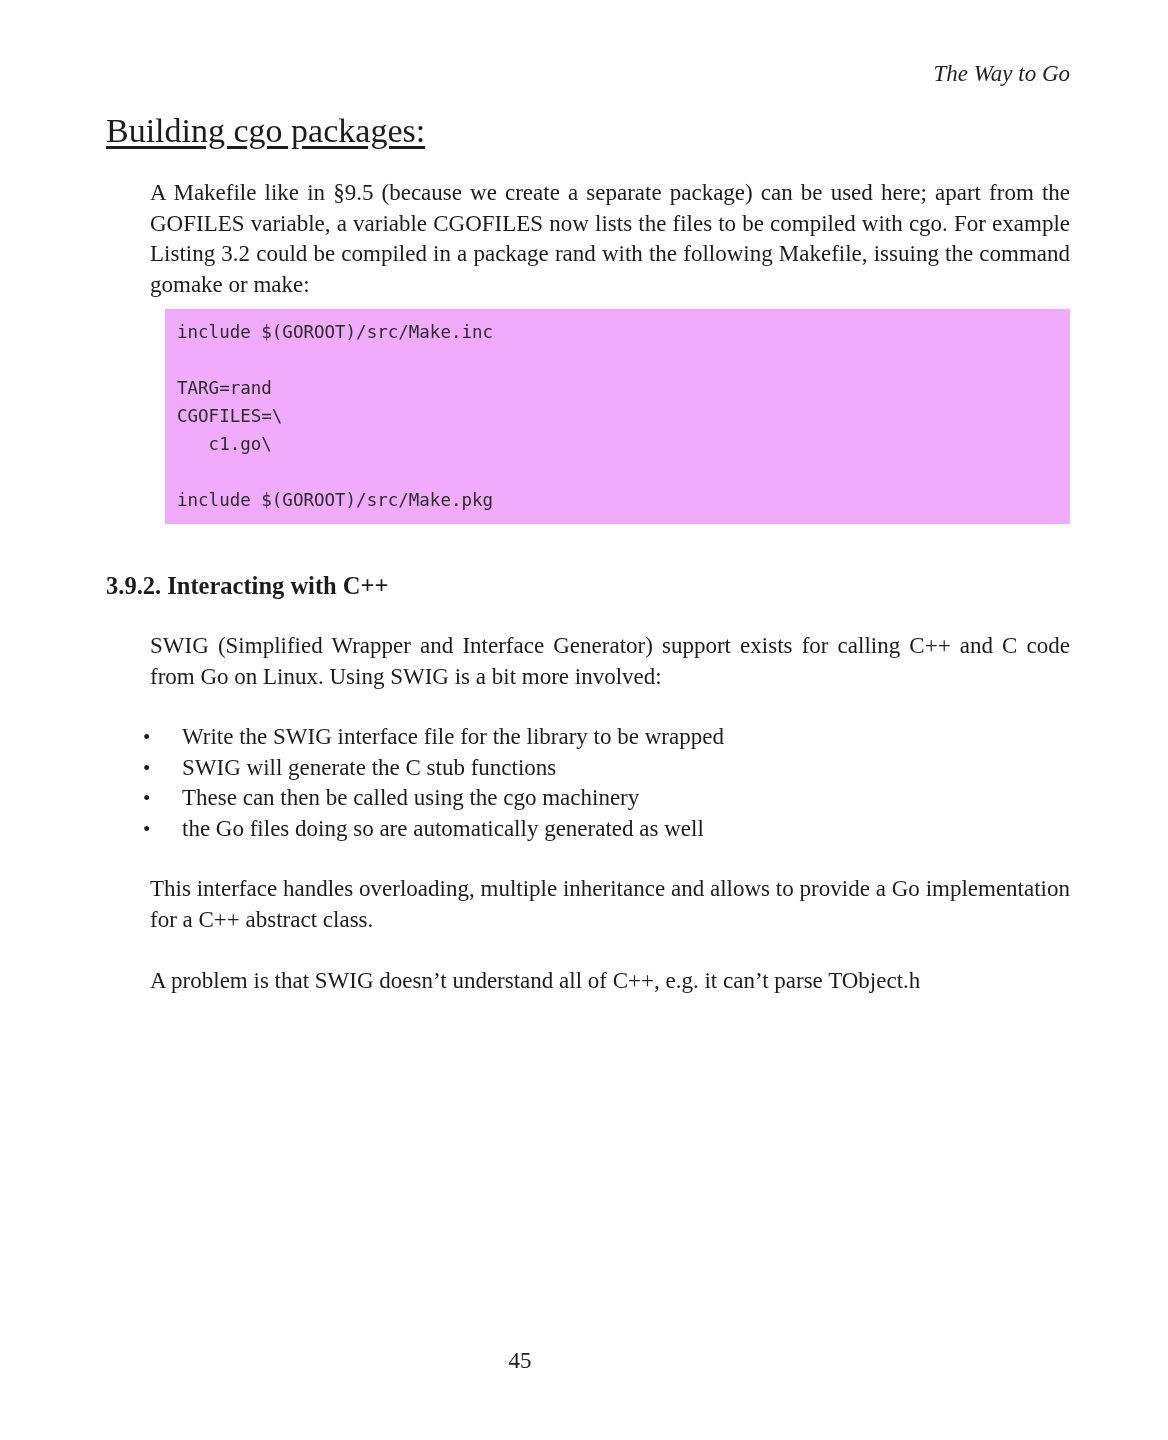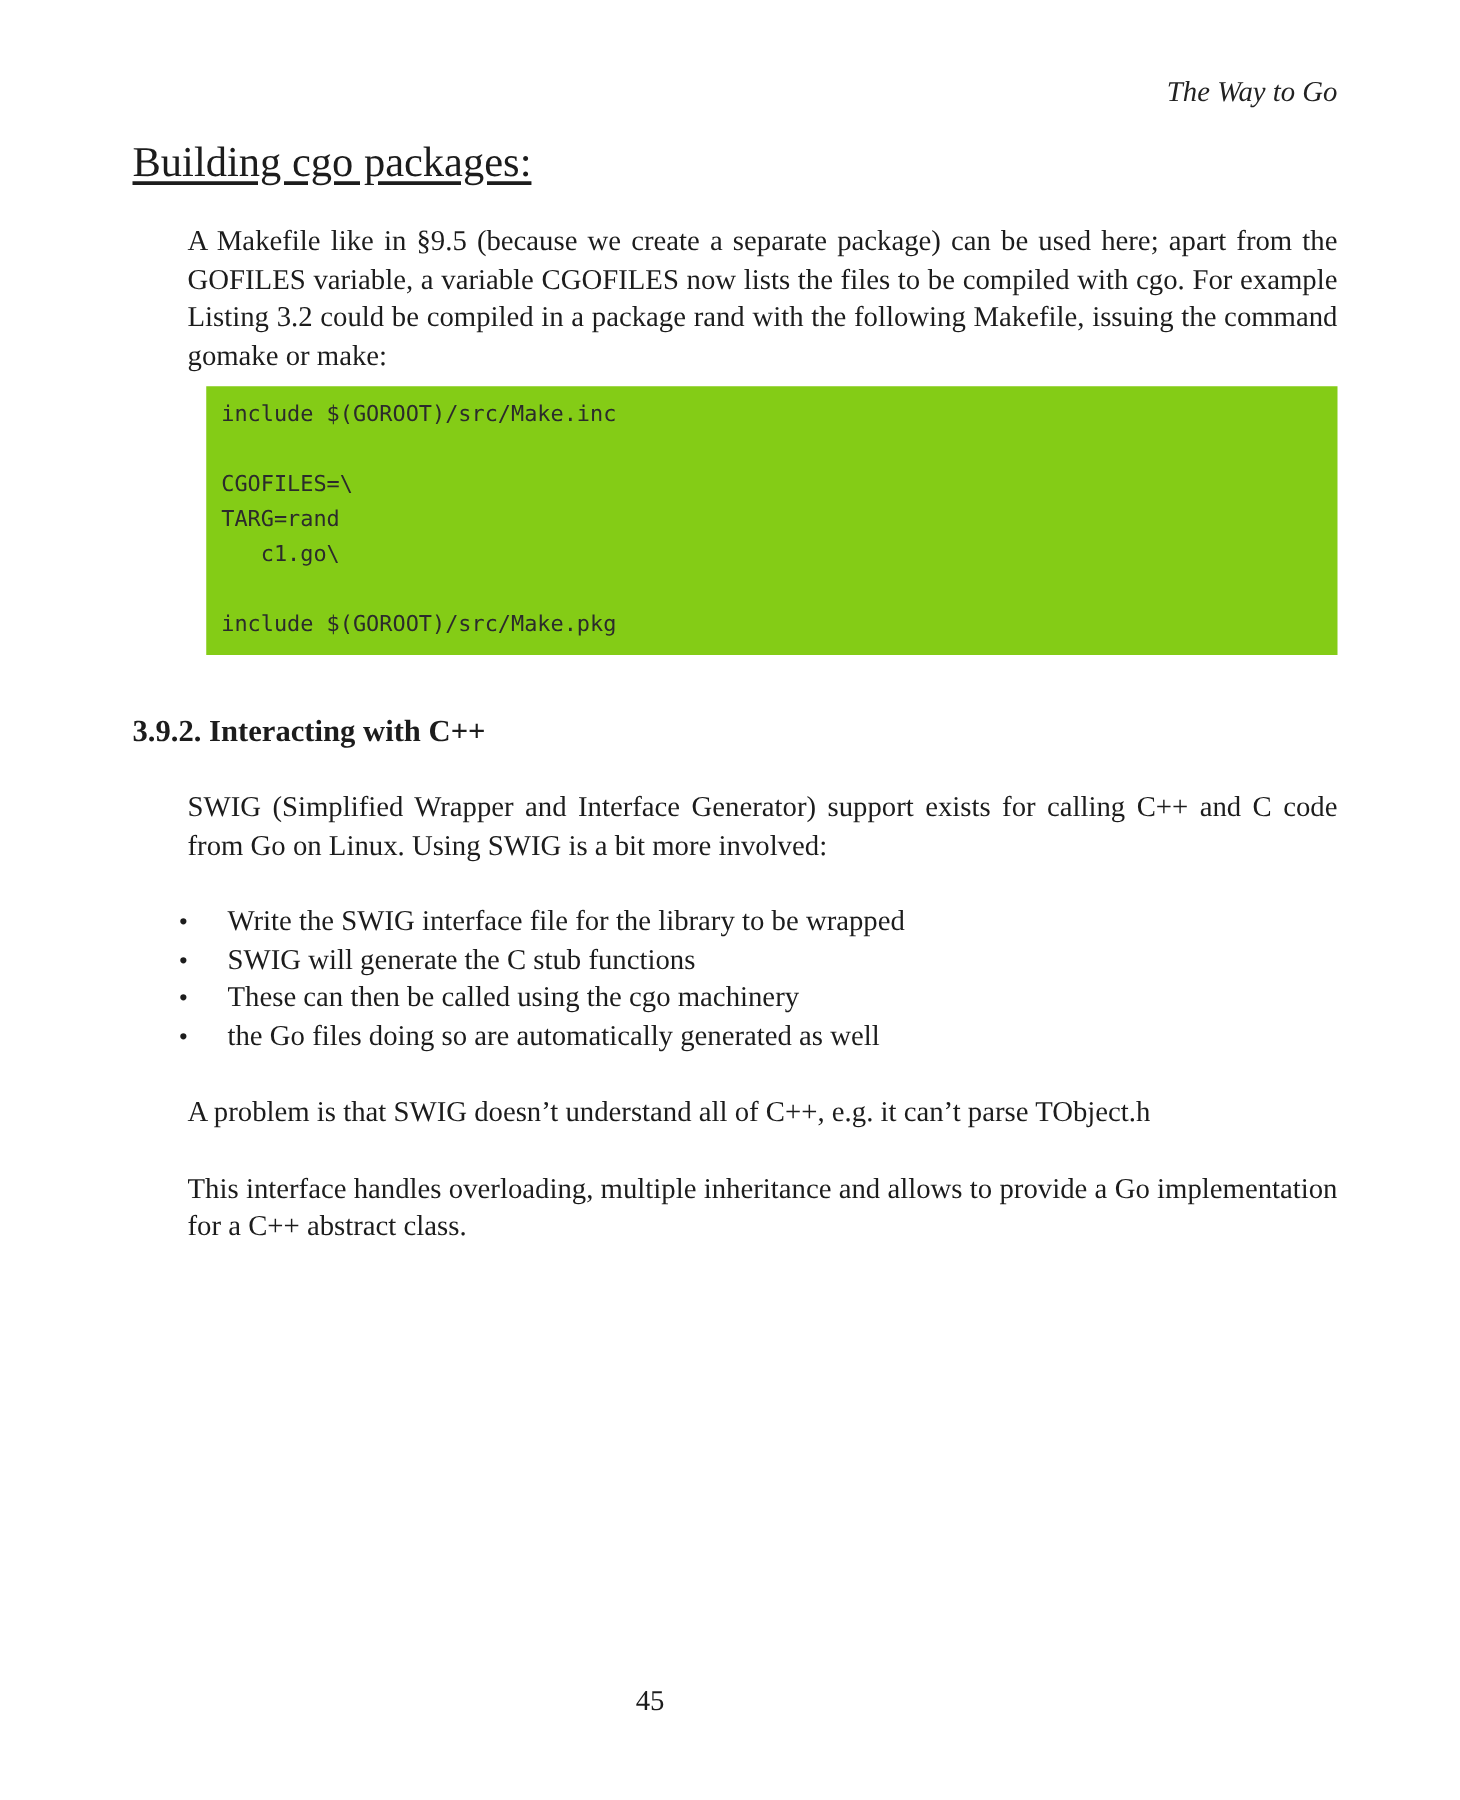--- a/index.html
+++ b/index.html
@@ -37,21 +37,21 @@
   .para {
     font-size: 23px;
     line-height: 30.5px;
     text-align: justify;
     margin-left: 44px;
   }
   .para-intro { margin-top: 32px; }
   .codeblock {
     margin-top: 9px;
     margin-left: 59px;
-    background: #84cc16;
+    background: #f0abfc;
     padding: 9px 12px 10px 12px;
     font-family: "DejaVu Sans Mono", monospace;
     font-size: 17.5px;
     line-height: 28px;
     color: #2b2b2b;
   }
   .code-line {
     white-space: pre;
     min-height: 28px;
   }
@@ -96,22 +96,22 @@
 
   <div class="running-header">The Way to Go</div>
 
   <div class="subheading">Building cgo packages:</div>
 
   <p class="para para-intro">A Makefile like in §9.5 (because we create a separate package) can be used here; apart from the GOFILES variable, a variable CGOFILES now lists the files to be compiled with cgo. For example Listing 3.2 could be compiled in a package rand with the following Makefile, issuing the command gomake or make:</p>
 
   <div class="codeblock">
     <div class="code-line">include $(GOROOT)/src/Make.inc</div>
     <div class="code-line"></div>
+    <div class="code-line">TARG=rand</div>
     <div class="code-line">CGOFILES=\</div>
-    <div class="code-line">TARG=rand</div>
     <div class="code-line">   c1.go\</div>
     <div class="code-line"></div>
     <div class="code-line">include $(GOROOT)/src/Make.pkg</div>
   </div>
 
   <div class="section-heading">3.9.2. Interacting with C++</div>
 
   <p class="para para-swig">SWIG (Simplified Wrapper and Interface Generator) support exists for calling C++ and C code from Go on Linux. Using SWIG is a bit more involved:</p>
 
   <ul class="bullet-list">
@@ -126,19 +126,19 @@
     <li class="bullet-item">
       <span class="bullet-glyph">•</span>
       <span class="bullet-text">These can then be called using the cgo machinery</span>
     </li>
     <li class="bullet-item">
       <span class="bullet-glyph">•</span>
       <span class="bullet-text">the Go files doing so are automatically generated as well</span>
     </li>
   </ul>
 
+  <p class="para para-interface">This interface handles overloading, multiple inheritance and allows to provide a Go implementation for a C++ abstract class.</p>
+
   <p class="para para-problem">A problem is that SWIG doesn’t understand all of C++, e.g. it can’t parse TObject.h</p>
-
-  <p class="para para-interface">This interface handles overloading, multiple inheritance and allows to provide a Go implementation for a C++ abstract class.</p>
 
   <div class="page-footer">45</div>
 
 </div>
 
 </body></html>

